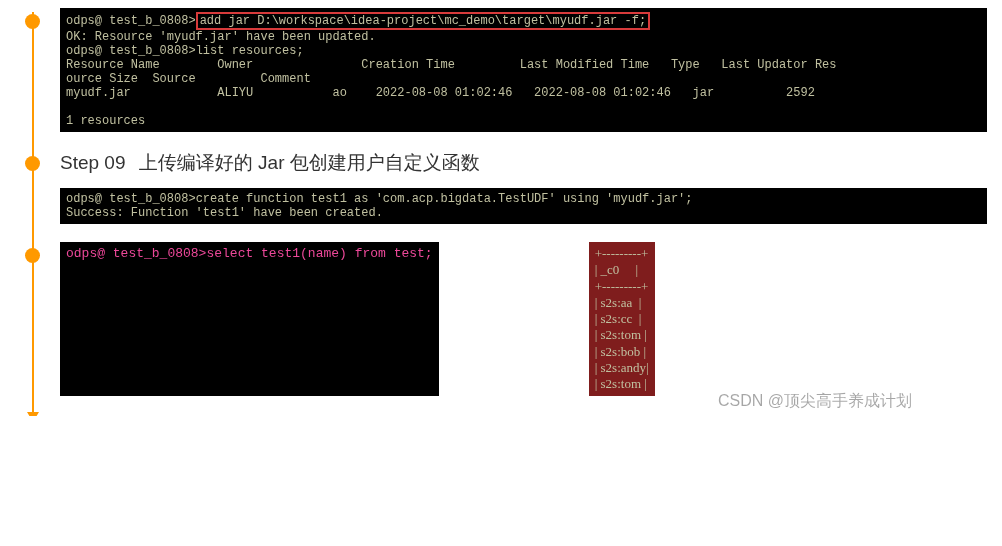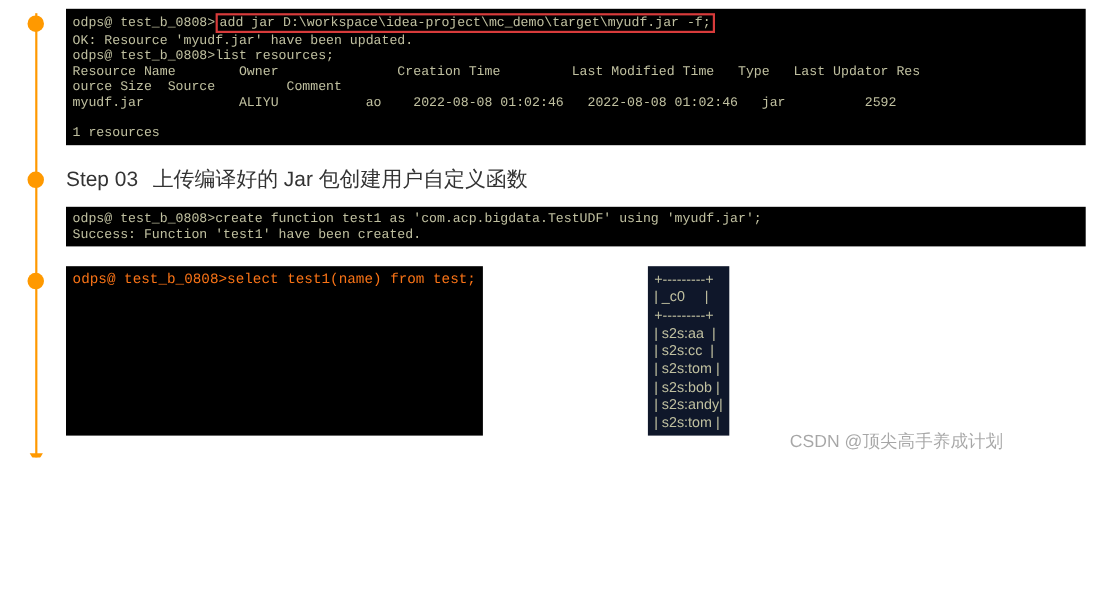--- a/index.html
+++ b/index.html
@@ -73,30 +73,30 @@
 }
 .term-ok { color: #c0c0a0; }
 .term-head { color: #c0c0a0; }
 .term3-row {
   margin-left: 35px;
   display: flex;
   gap: 150px;
 }
 .terminal-small {
   background: #000;
-  color: #f97316;
+  color: #ec4899;
   font-family: "Consolas", "Courier New", monospace;
   font-size: 13px;
   padding: 4px 6px;
   white-space: pre;
 }
 .terminal-result {
-  background: #0f172a;
+  background: #7f1d1d;
   color: #c0c0a0;
-  font-family: Liberation Sans, sans-serif;
+  font-family: Liberation Serif, serif;
   font-size: 13px;
   padding: 4px 6px;
   white-space: pre;
   line-height: 1.25;
 }
 .watermark {
   position: absolute;
   right: 90px;
   bottom: 4px;
   font-size: 16px;
@@ -119,21 +119,21 @@
 <span class="term-head">Resource Name        Owner               Creation Time         Last Modified Time   Type   Last Updator Res</span>
 <span class="term-head">ource Size  Source         Comment</span>
 <span>myudf.jar            ALIYU           ao    2022-08-08 01:02:46   2022-08-08 01:02:46   jar          2592</span>
 
 <span>1 resources</span></div>
   </div>
 
   <div class="step">
     <div class="dot"></div>
     <div class="step-header">
-      <span class="step-label">Step 03</span>
+      <span class="step-label">Step 09</span>
       <span>上传编译好的 Jar 包创建用户自定义函数</span>
     </div>
     <div class="terminal"><span>odps@ test_b_0808&gt;</span><span>create function test1 as 'com.acp.bigdata.TestUDF' using 'myudf.jar';</span>
 <span>Success: Function 'test1' have been created.</span></div>
   </div>
 
   <div class="step" style="margin-bottom:0">
     <div class="dot"></div>
     <div class="term3-row">
       <div class="terminal-small"><span>odps@ test_b_0808&gt;</span><span>select test1(name) from test;</span></div>

